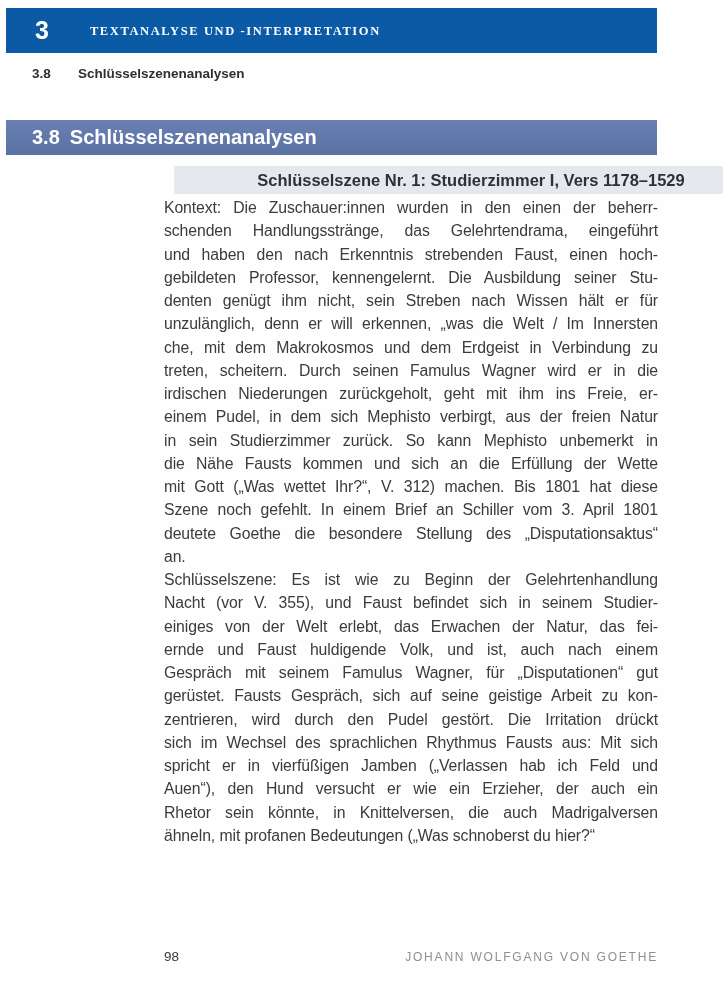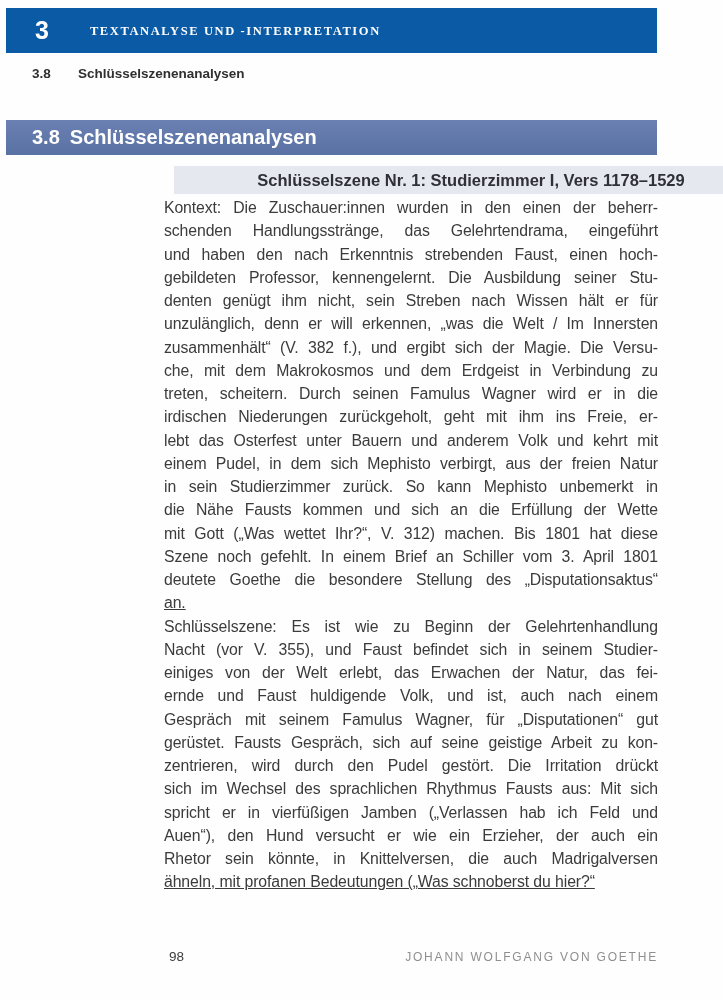--- a/index.html
+++ b/index.html
@@ -99,38 +99,36 @@
   }
   .body-text .line {
     line-height: 23.25px;
     text-align: justify;
     text-align-last: justify;
     -moz-text-align-last: justify;
     white-space: nowrap;
   }
   .body-text .line.last {
     text-align-last: left;
-    text-decoration: underline;
     -moz-text-align-last: left;
   }
   .body-text .lead { font-weight: normal; }
 
   
   .footer {
     position: absolute;
     left: 164px; top: 949px;
     width: 494px;
     display: flex;
     justify-content: space-between;
     align-items: baseline;
   }
   .footer .page-number {
     color: #3b3b3b;
     font-size: 13.5px;
-    margin-left: 5px;
   }
   .footer .book-title {
     color: var(--footer-muted);
     font-size: 12px;
     font-weight: normal;
     letter-spacing: 1.8px;
   }
 </style>
 </head>
 <body>
@@ -156,25 +154,23 @@
     <span>Schlüsselszene Nr. 1: Studierzimmer I, Vers 1178–1529</span>
   </div>
 
   <div class="body-text" id="body-text">
       <div class="line"><span class="lead">Kontext:</span> Die Zuschauer:innen wurden in den einen der beherr-</div>
       <div class="line">schenden Handlungsstränge, das Gelehrtendrama, eingeführt</div>
       <div class="line">und haben den nach Erkenntnis strebenden Faust, einen hoch-</div>
       <div class="line">gebildeten Professor, kennengelernt. Die Ausbildung seiner Stu-</div>
       <div class="line">denten genügt ihm nicht, sein Streben nach Wissen hält er für</div>
       <div class="line">unzulänglich, denn er will erkennen, „was die Welt / Im Innersten</div>
-      <div class="line">zusammenhält“ (V. 382 f.), und ergibt sich der Magie. Die Versu-</div>
       <div class="line">che, mit dem Makrokosmos und dem Erdgeist in Verbindung zu</div>
       <div class="line">treten, scheitern. Durch seinen Famulus Wagner wird er in die</div>
       <div class="line">irdischen Niederungen zurückgeholt, geht mit ihm ins Freie, er-</div>
-      <div class="line">lebt das Osterfest unter Bauern und anderem Volk und kehrt mit</div>
       <div class="line">einem Pudel, in dem sich Mephisto verbirgt, aus der freien Natur</div>
       <div class="line">in sein Studierzimmer zurück. So kann Mephisto unbemerkt in</div>
       <div class="line">die Nähe Fausts kommen und sich an die Erfüllung der Wette</div>
       <div class="line">mit Gott („Was wettet Ihr?“, V. 312) machen. Bis 1801 hat diese</div>
       <div class="line">Szene noch gefehlt. In einem Brief an Schiller vom 3. April 1801</div>
       <div class="line">deutete Goethe die besondere Stellung des „Disputationsaktus“</div>
       <div class="line last">an.</div>
       <div class="line"><span class="lead">Schlüsselszene:</span> Es ist wie zu Beginn der Gelehrtenhandlung</div>
       <div class="line">Nacht (vor V. 355), und Faust befindet sich in seinem Studier-</div>
       <div class="line">einiges von der Welt erlebt, das Erwachen der Natur, das fei-</div>

